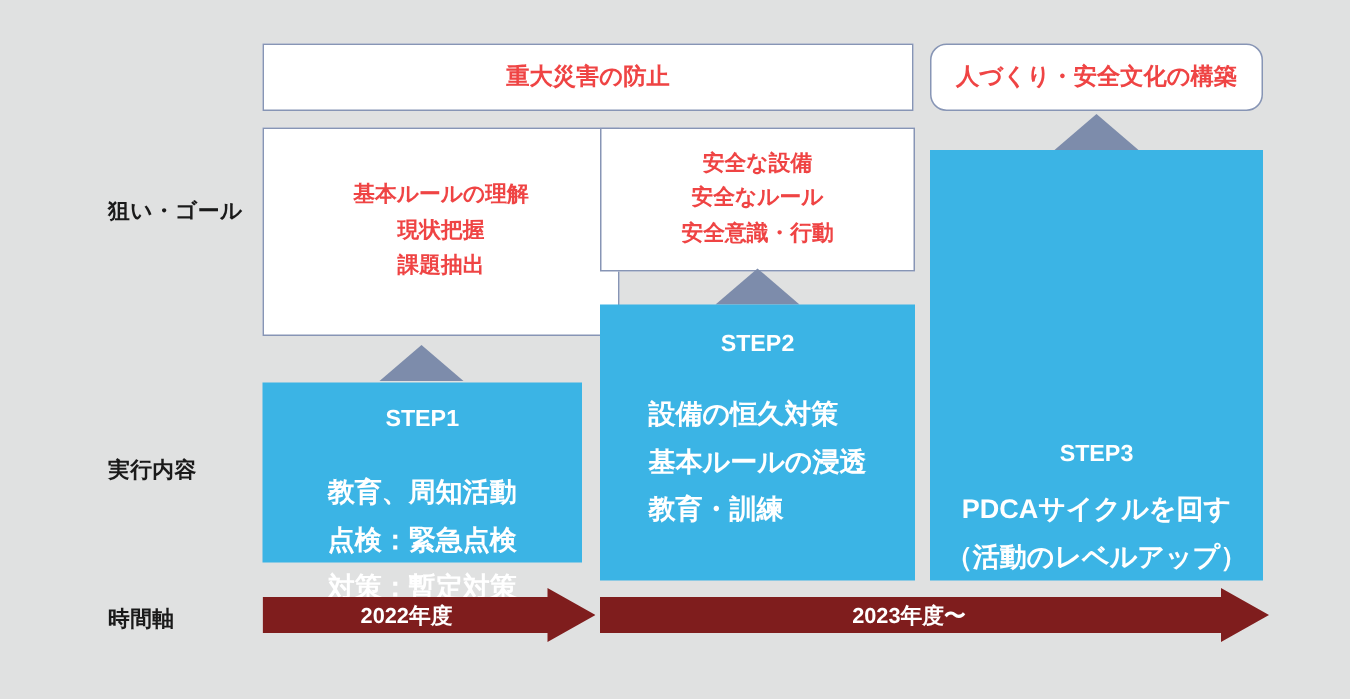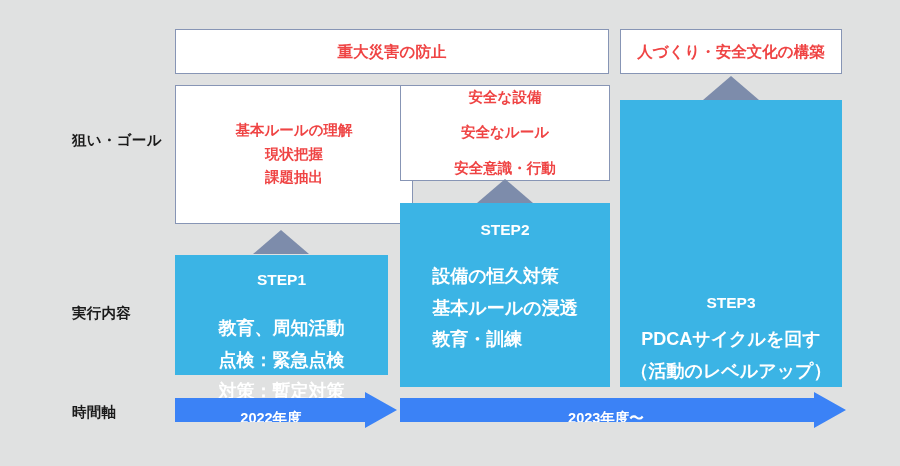--- a/index.html
+++ b/index.html
@@ -45,29 +45,29 @@
   }
   .white-box .line { line-height: 1.62; white-space: nowrap; }
 
   #banner-major {
     left: 175px; top: 29px; width: 434px; height: 45px;
     font-size: 15.5px;
   }
   #banner-culture {
     left: 620px; top: 29px; width: 222px; height: 45px;
     font-size: 15.5px;
+    border-radius: 11px;
   }
   #goal-step1 {
     left: 175px; top: 85px; width: 238px; height: 139px;
     font-size: 14.5px;
   }
   #goal-step2 {
     left: 400px; top: 85px; width: 210px; height: 96px;
     font-size: 14.5px;
-    justify-content: space-between;
   }
 
   
   .cyan-box {
     position: absolute;
     background: #3bb4e5;
     box-sizing: border-box;
     color: #ffffff;
     display: flex;
     flex-direction: column;
@@ -114,26 +114,26 @@
     border-right: 28px solid transparent;
     border-bottom: 24px solid #7d8cab;
   }
   #tri-step1 { left: 253px; top: 230px; }
   #tri-step2 { left: 477px; top: 179px; }
   #tri-step3 { left: 703px; top: 76px; }
 
   
   .time-arrow {
     position: absolute;
-    background: #3b82f6;
+    background: #7f1d1d;
     color: #ffffff;
     font-size: 14.5px;
     font-weight: bold;
     display: flex;
-    align-items: flex-end;
+    align-items: center;
     justify-content: center;
     box-sizing: border-box;
     white-space: nowrap;
   }
   #arrow-2022 {
     left: 175px; top: 392px; width: 222px; height: 36px;
     clip-path: polygon(0 6px, calc(100% - 32px) 6px, calc(100% - 32px) 0,
                        100% 50%, calc(100% - 32px) 100%,
                        calc(100% - 32px) calc(100% - 6px), 0 calc(100% - 6px));
     padding-right: 30px;

